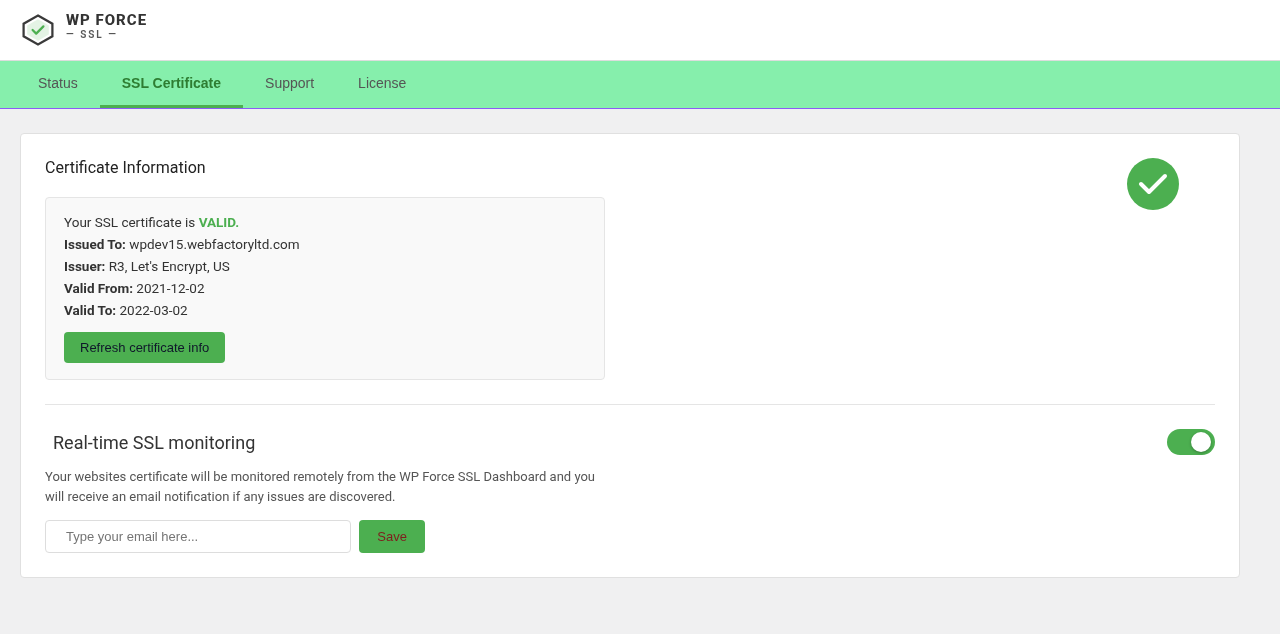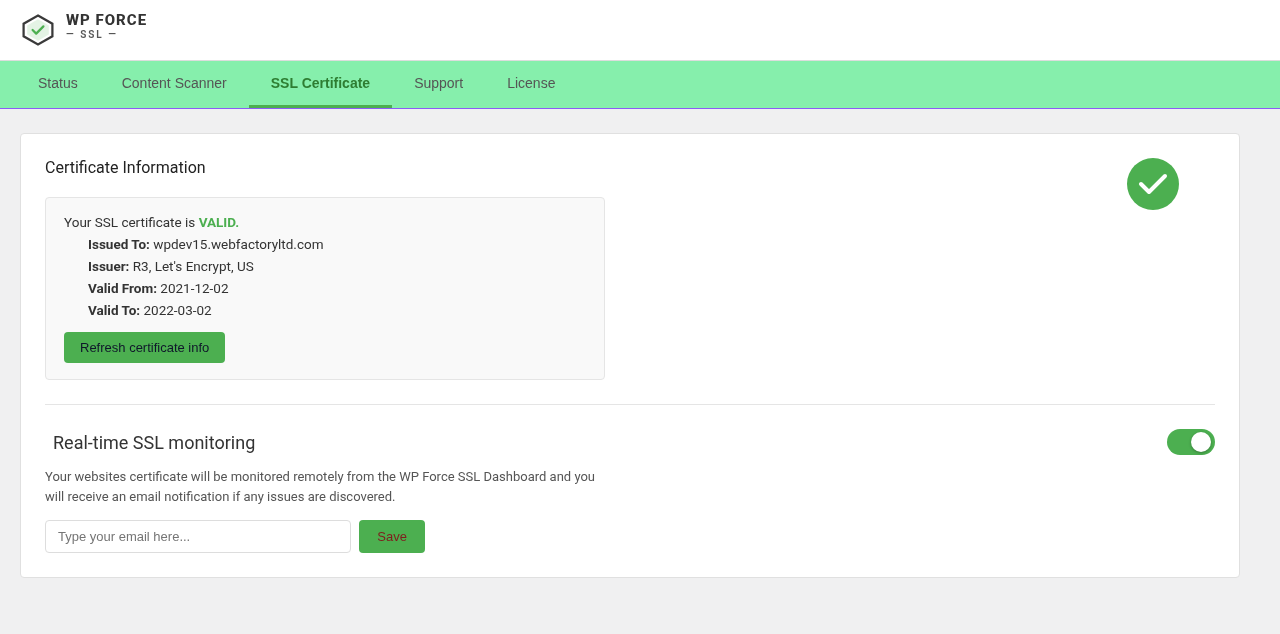--- a/index.html
+++ b/index.html
@@ -109,21 +109,20 @@
       font-size: 13.5px;
       color: #333;
     }
     .cert-box p:last-of-type { margin-bottom: 14px; }
     .cert-valid {
       color: #4caf50;
       font-weight: 700;
     }
     .cert-label {
       font-weight: 700;
-      margin-left: 24px;
     }
 
     
     .check-circle {
       position: absolute;
       top: 24px;
       right: 60px;
       width: 52px;
       height: 52px;
     }
@@ -195,21 +194,21 @@
     }
 
     
     .email-row {
       display: flex;
       gap: 8px;
       max-width: 380px;
     }
     .email-input {
       flex: 1;
-      padding: 8px 12px;
+      padding: 8px 20px;
       border: 1px solid #ddd;
       border-radius: 4px;
       font-size: 13px;
       color: #999;
       outline: none;
     }
     .btn-save {
       background: #4caf50;
       color: #7f1d1d;
       border: none;
@@ -234,21 +233,20 @@
       <span class="logo-wp">WP FORCE</span>
       <div class="logo-ssl-line">
         <span>— SSL —</span>
       </div>
     </div>
   </div>
 </div>
 
 <div class="tab-bar">
   <button class="tab">Status</button>
-  <button class="tab">Content Scanner</button>
   <button class="tab active">SSL Certificate</button>
   <button class="tab">Support</button>
   <button class="tab">License</button>
 </div>
 
 <div class="main">
   <div class="card">
 
     <h2 class="section-title">Certificate Information</h2>
 

